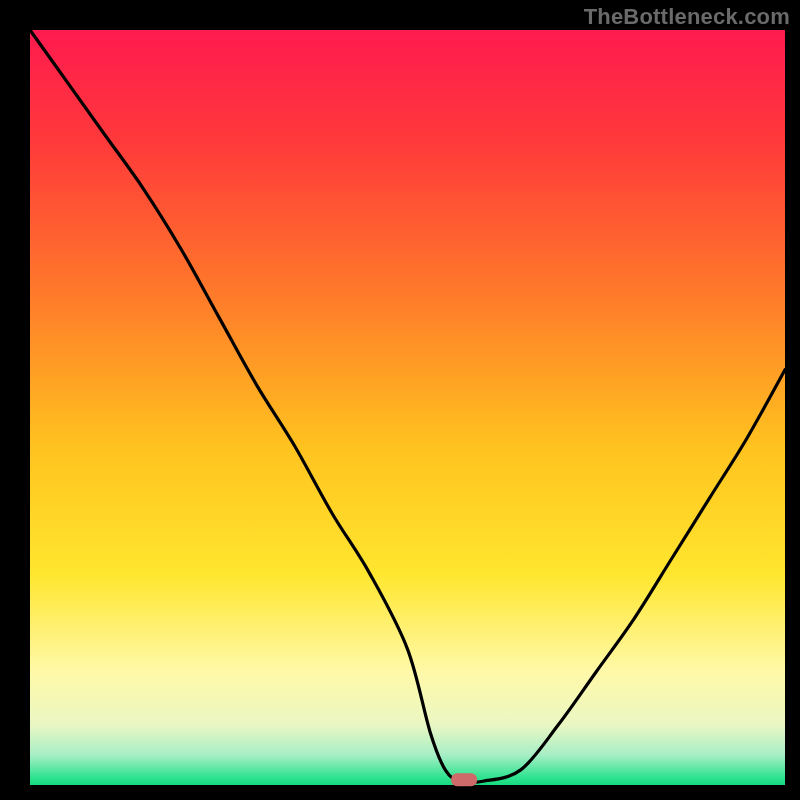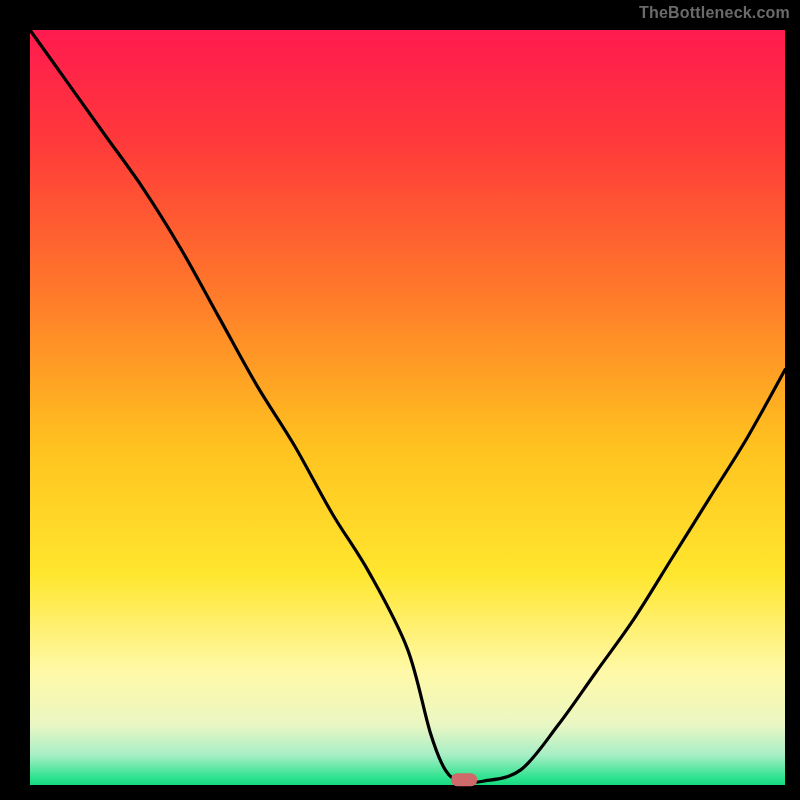--- a/index.html
+++ b/index.html
@@ -15,21 +15,21 @@
     top: 0;
     left: 0;
     width: 800px;
     height: 800px;
   }
   .watermark {
     position: absolute;
     top: 4px;
     right: 10px;
     font-family: Arial, Helvetica, sans-serif;
-    font-size: 16px;
+    font-size: 22px;
     font-weight: 600;
     color: #6a6a6a;
     letter-spacing: 0.2px;
     user-select: none;
   }
   svg { display: block; }
 </style>
 </head>
 <body>
 

